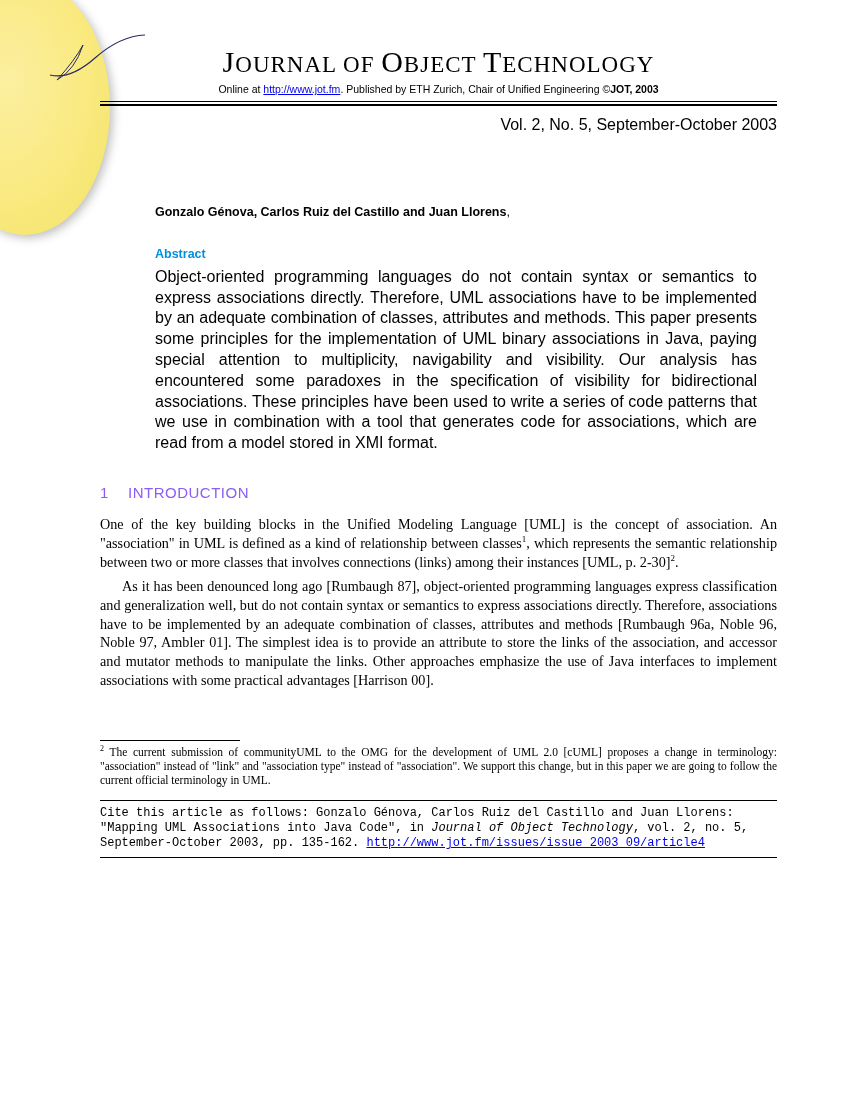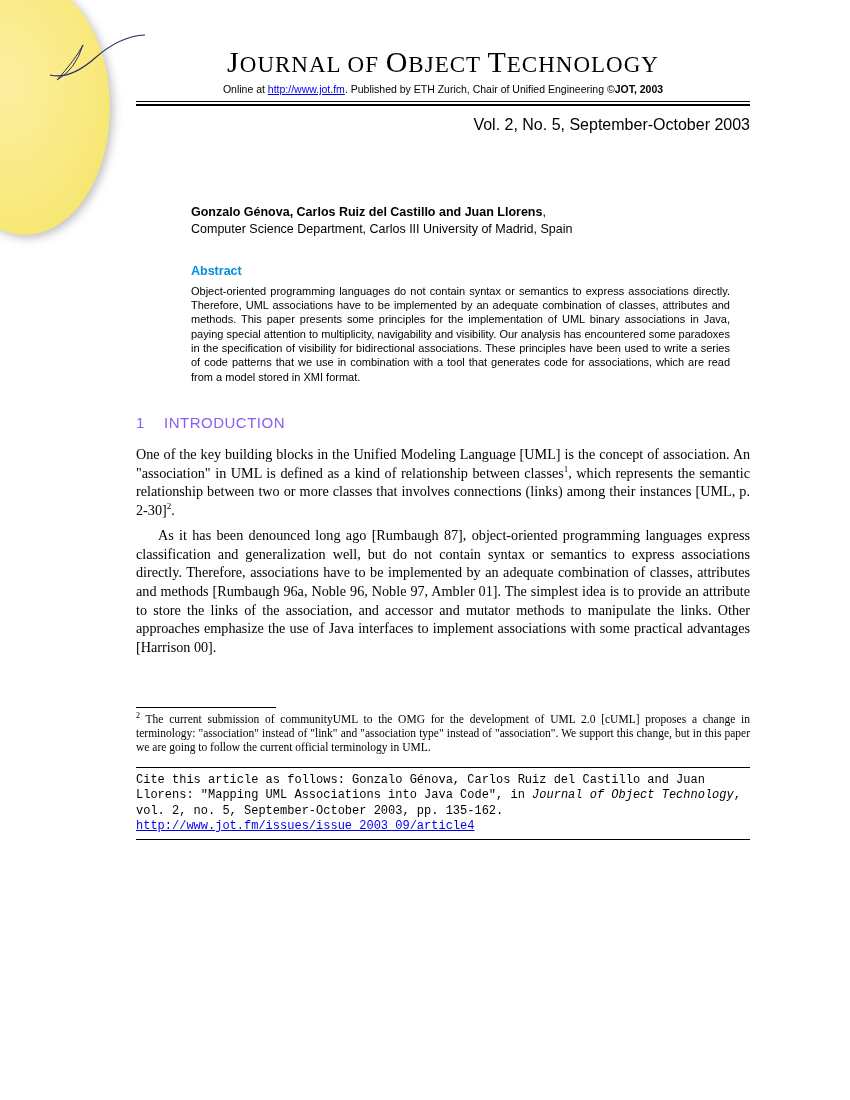--- a/index.html
+++ b/index.html
@@ -18,22 +18,21 @@
   width: 170px;
   height: 255px;
   background: radial-gradient(ellipse at 40% 40%, #fcefa0 0%, #f9e97d 60%, #f5e570 80%);
   border-radius: 50%;
   filter: drop-shadow(3px 3px 5px rgba(0,0,0,0.25));
   z-index: 0;
 }
 .page {
   position: relative;
   z-index: 1;
-  padding: 45px 100px 40px 100px;
-  margin-left: 36px;
+  padding: 45px 73px 40px 100px;
 }
 .swoosh {
   position: absolute;
   top: 30px;
   left: 45px;
   z-index: 2;
 }
 .journal-title {
   font-family: "Times New Roman", serif;
   font-size: 30px;
@@ -85,21 +84,21 @@
   margin-right: 20px;
   margin-bottom: 30px;
 }
 .abstract-heading {
   color: #0090e0;
   font-weight: bold;
   font-size: 12.5px;
   margin-bottom: 6px;
 }
 .abstract-text {
-  font-size: 11px;
+  font-size: 16px;
   line-height: 1.3;
   text-align: justify;
 }
 .section-heading {
   color: #8b5cf6;
   font-size: 15px;
   font-weight: normal;
   letter-spacing: 0.5px;
   margin-bottom: 14px;
 }
@@ -162,21 +161,20 @@
   </div>
 
   <hr class="hr-thin">
   <hr class="hr-thick">
 
   <div class="vol-info">Vol. 2, No. 5, September-October 2003</div>
 
 
   <div class="authors-block">
     <span class="names">Gonzalo Génova, Carlos Ruiz del Castillo and Juan Llorens</span><span>,</span><br>
-    <span>Computer Science Department, Carlos III University of Madrid, Spain</span>
   </div>
 
   <div class="abstract-block">
     <div class="abstract-heading">Abstract</div>
     <div class="abstract-text">Object-oriented programming languages do not contain syntax or semantics to express associations directly. Therefore, UML associations have to be implemented by an adequate combination of classes, attributes and methods. This paper presents some principles for the implementation of UML binary associations in Java, paying special attention to multiplicity, navigability and visibility. Our analysis has encountered some paradoxes in the specification of visibility for bidirectional associations. These principles have been used to write a series of code patterns that we use in combination with a tool that generates code for associations, which are read from a model stored in XMI format.</div>
   </div>
 
   <div class="section-heading">
     <span class="num">1</span><span>INTRODUCTION</span>
   </div>

